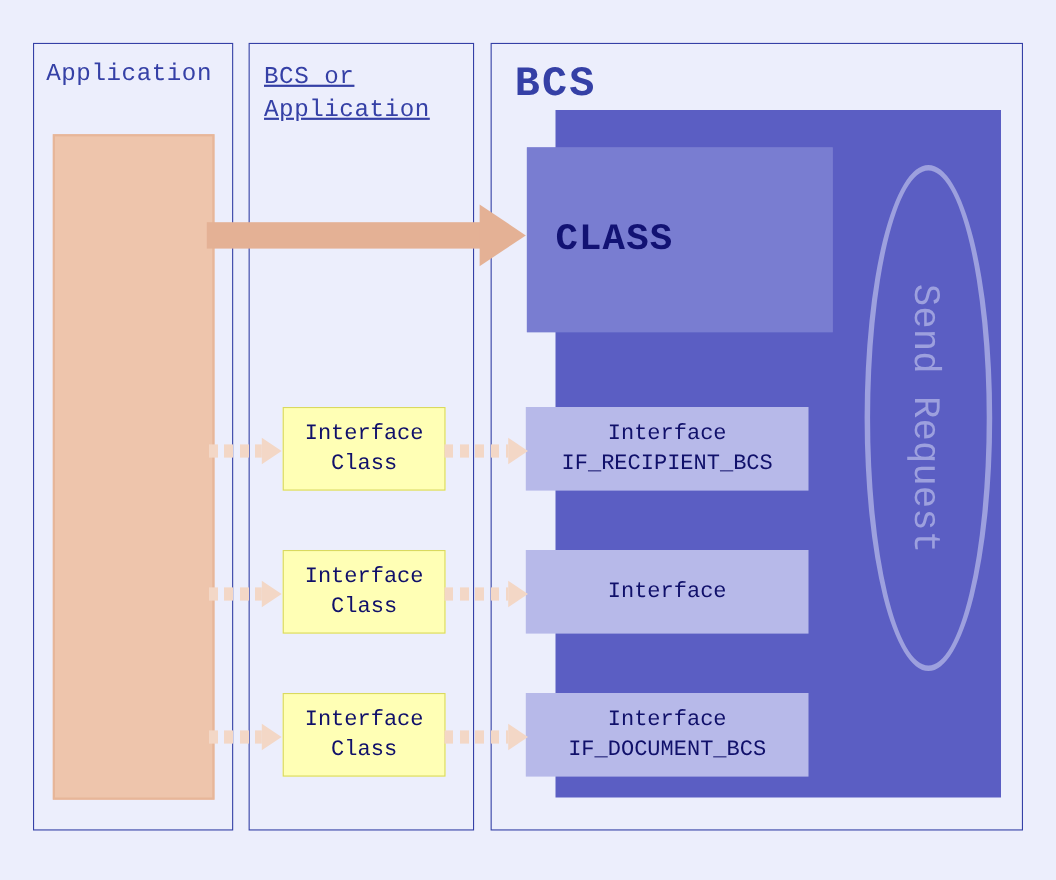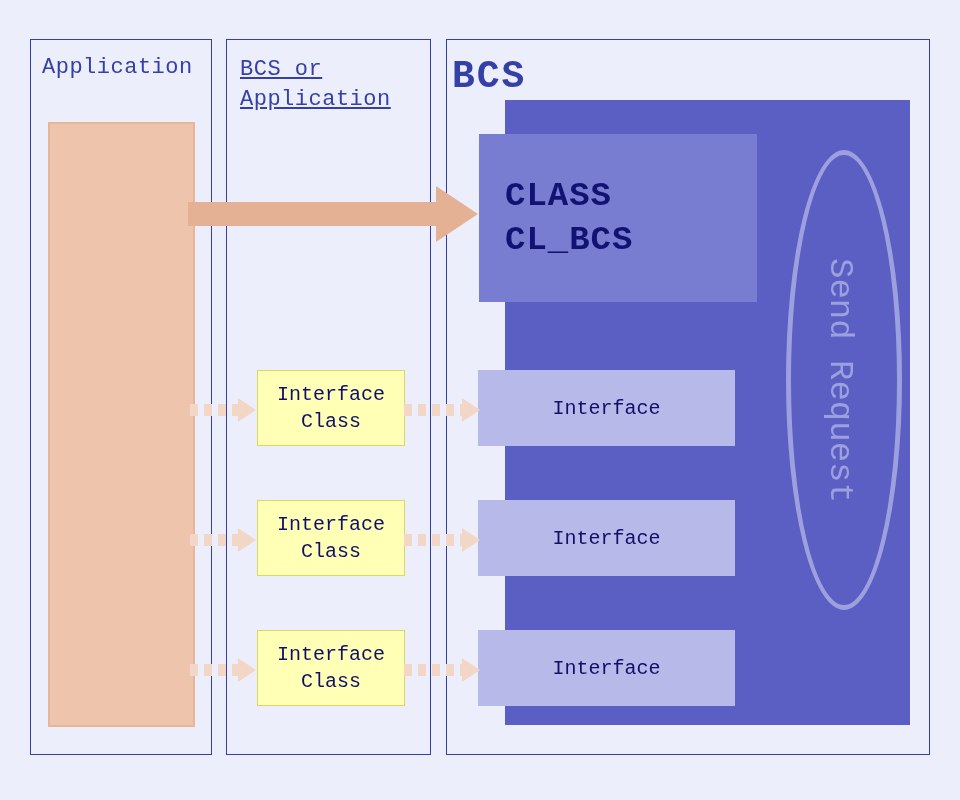--- a/index.html
+++ b/index.html
@@ -27,21 +27,21 @@
 
   .title {
     position: absolute;
     color: #3540A6;
     font-size: 22px;
     letter-spacing: 0.5px;
     white-space: pre;
   }
   .title.app { left: 42px;  top: 55px; }
   .title.mid { left: 240px; top: 55px; line-height: 1.35; text-decoration: underline; }
-  .title.bcs { left: 452px; top: 55px; font-size: 38px; font-weight: bold; letter-spacing: 2px; }
+  .title.bcs { left: 468px; top: 55px; font-size: 38px; font-weight: bold; letter-spacing: 2px; }
 
   
   .app-body {
     position: absolute;
     left: 48px; top: 122px;
     width: 147px; height: 605px;
     background: #EEC5AC;
     border: 2px solid #E7B699;
     box-sizing: border-box;
   }
@@ -207,47 +207,48 @@
   <div class="bcs-body"></div>
   <div class="app-body"></div>
 
   <div class="big-arrow">
     <div class="shaft"></div>
     <div class="head"></div>
   </div>
 
   <div class="class-box">
     <span>CLASS</span>
-    <span>CL_BCS</span>
   </div>
 
   <div class="ellipse"></div>
   <div class="ellipse-text">Send Request</div>
 
   <div class="ibox r1">
     <span>Interface</span>
     <span>Class</span>
   </div>
   <div class="ibox r2">
     <span>Interface</span>
     <span>Class</span>
   </div>
   <div class="ibox r3">
     <span>Interface</span>
     <span>Class</span>
   </div>
 
   <div class="rbox r1">
     <span>Interface</span>
+    <span>IF_RECIPIENT_BCS</span>
   </div>
   <div class="rbox r2">
     <span>Interface</span>
   </div>
   <div class="rbox r3">
     <span>Interface</span>
+    <span>IF_DOCUMENT_BCS</span>
   </div>
 
   <div class="darrow da-l1">
       <div class="shaft"></div>
       <div class="head"></div>
     </div>
   <div class="darrow da-l2">
       <div class="shaft"></div>
       <div class="head"></div>
     </div>

